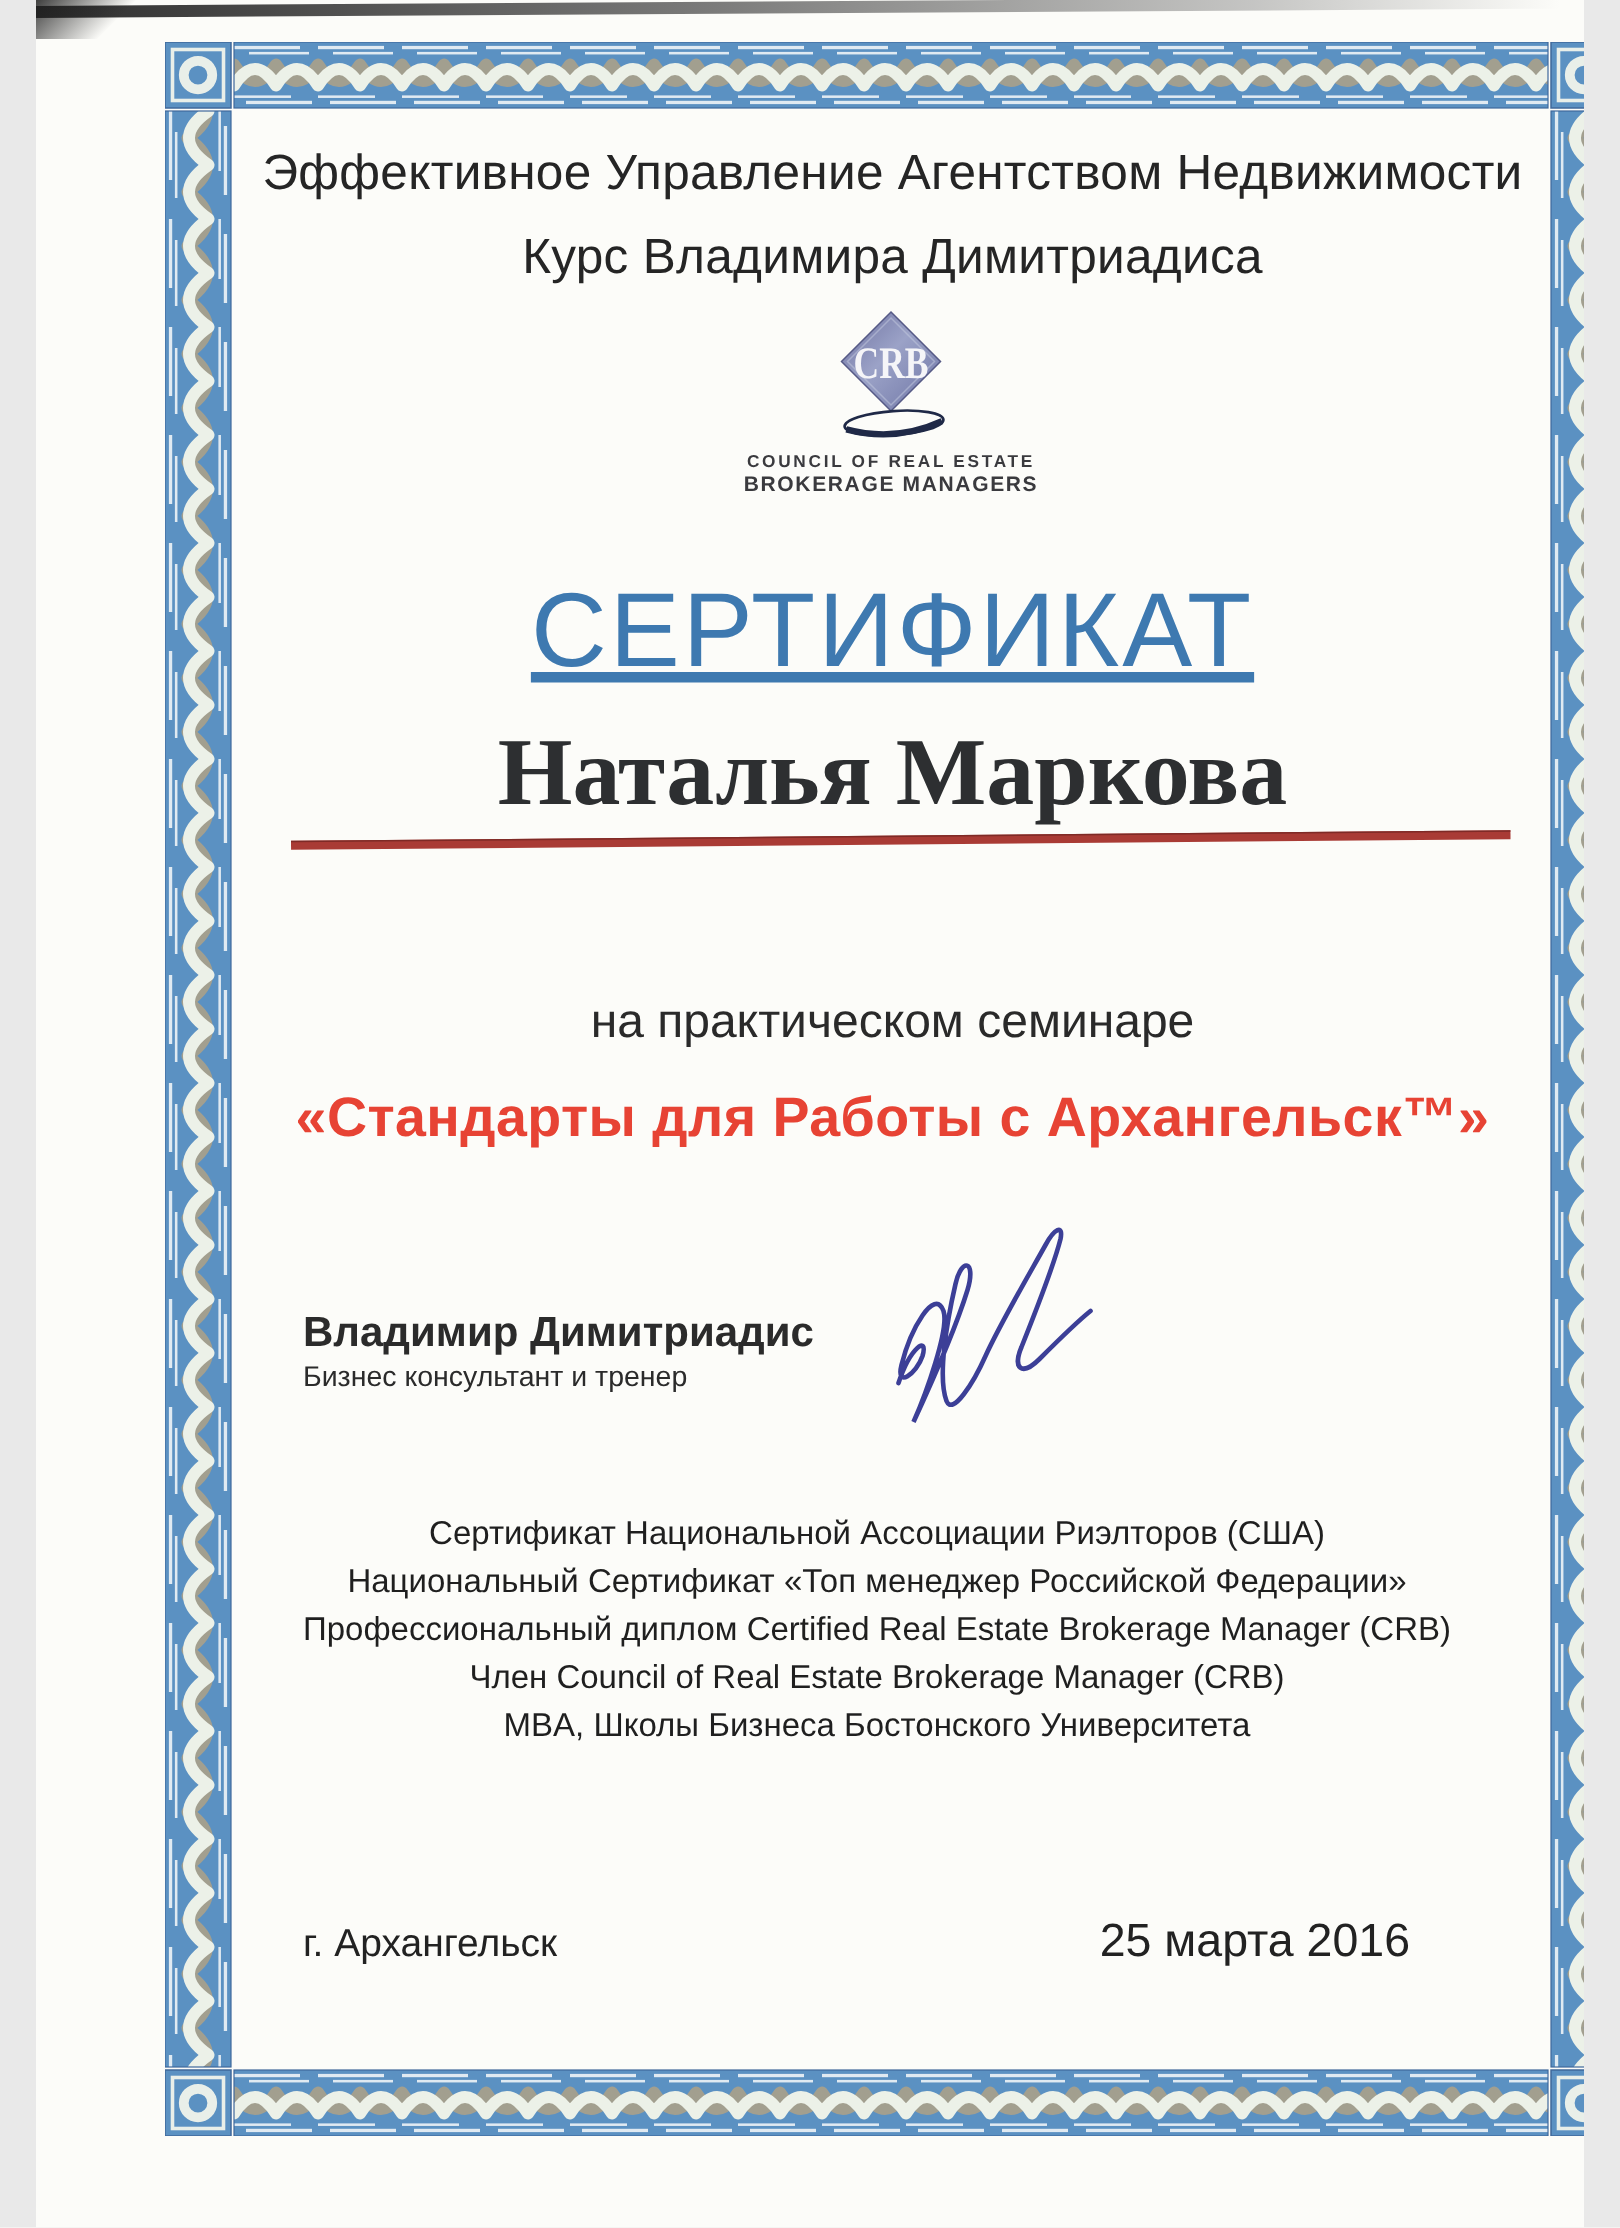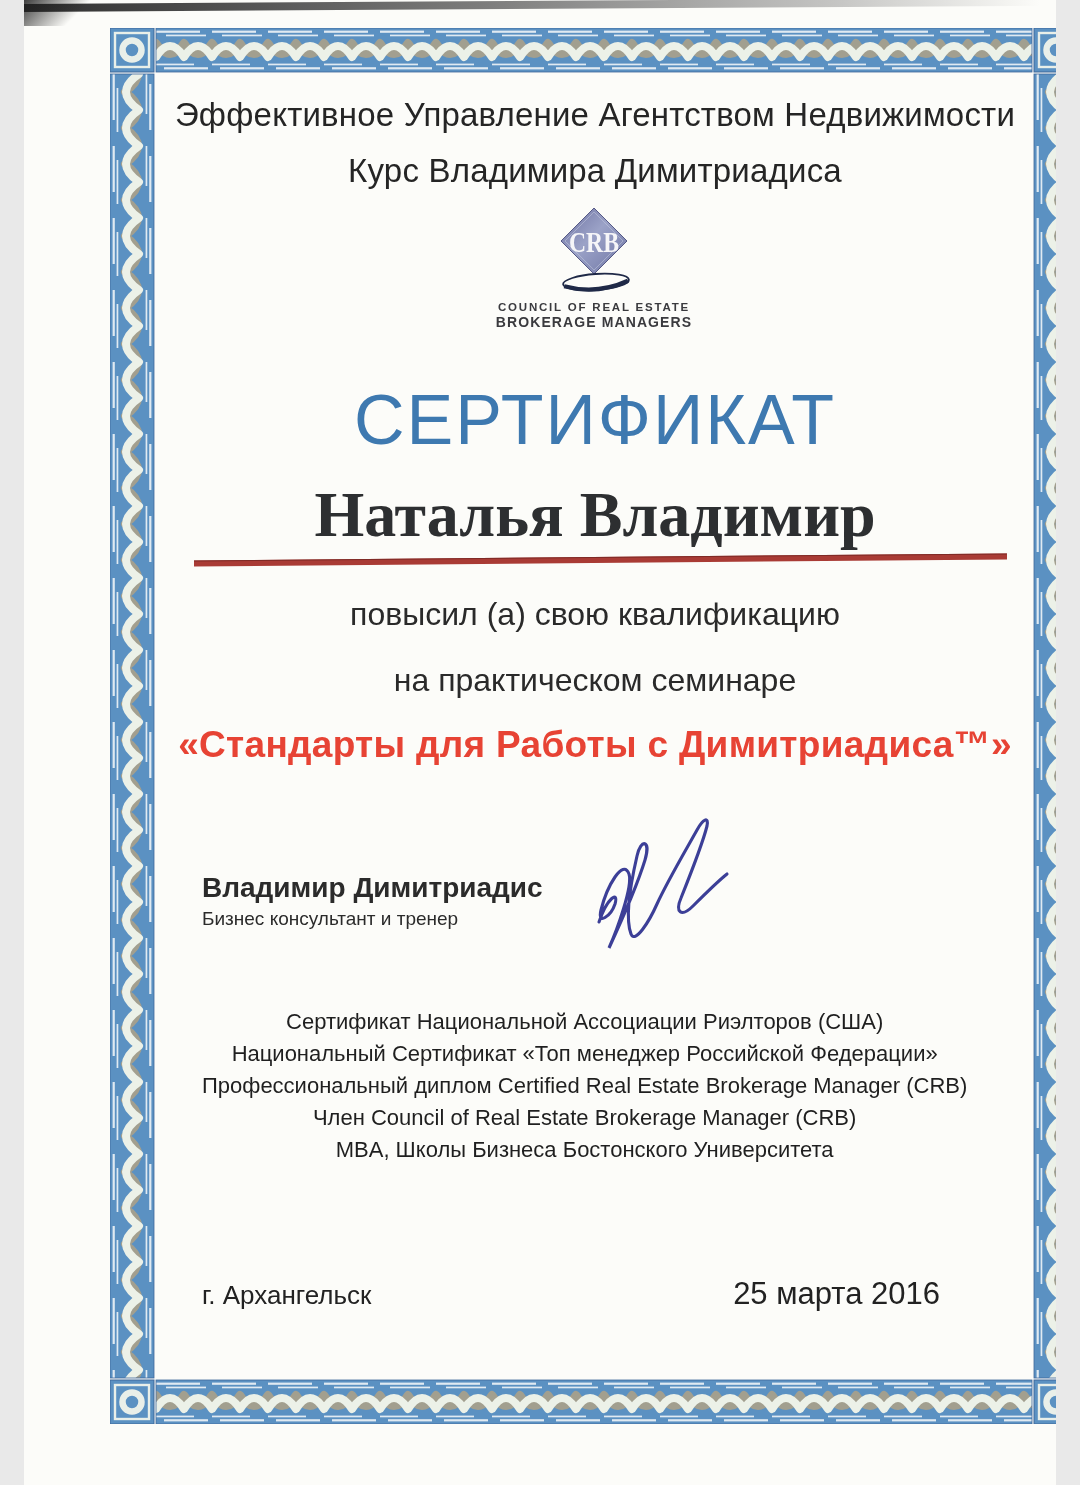--- a/index.html
+++ b/index.html
@@ -112,29 +112,28 @@
       <text x="110" y="46" text-anchor="middle" font-family="'Liberation Serif',serif" font-weight="bold" font-size="30" fill="#f5f5f8" textLength="50" lengthAdjust="spacingAndGlyphs">CRB</text>
       <g transform="rotate(-4 112 76)">
         <ellipse cx="112" cy="76" rx="33" ry="8" fill="none" stroke="#1f2947" stroke-width="1.8"></ellipse>
         <path d="M80,78 Q112,89 144,77" fill="none" stroke="#1f2947" stroke-width="4.2"></path>
       </g>
       <text x="110" y="105" text-anchor="middle" font-family="'Liberation Sans',sans-serif" font-weight="bold" font-size="11.5" letter-spacing="1.8" fill="#3a3a3e">COUNCIL OF REAL ESTATE</text>
       <text x="110" y="121" text-anchor="middle" font-family="'Liberation Sans',sans-serif" font-weight="bold" font-size="14" letter-spacing="1.1" fill="#3a3a3e">BROKERAGE MANAGERS</text>
     </svg>
   </div>
 
-  <div class="row cert-title" style="top:380px;">СЕРТИФИКАТ</div>
+  <div class="row cert-title" style="top:380px;text-decoration:underline;">СЕРТИФИКАТ</div>
 
-  <div class="row recipient" style="top:478px;">Наталья Владимир</div>
+  <div class="row recipient" style="top:478px;">Наталья Маркова</div>
   <div class="rule-red"></div>
 
-  <div class="row body-line" style="top:596px;">повысил (а) свою квалификацию</div>
   <div class="row body-line" style="top:662px;">на практическом семинаре</div>
 
-  <div class="row seminar" style="top:724px;">«Стандарты для Работы с Димитриадиса™»</div>
+  <div class="row seminar" style="top:724px;">«Стандарты для Работы с Архангельск™»</div>
 
   <svg class="signature" width="175" height="170" aria-hidden="true">
     <path d="M30,128 C38,104 50,96 46,110 C42,122 28,132 32,116 C38,92 54,64 60,80
              C64,92 48,136 40,154 C52,128 68,92 76,66 C82,46 72,44 68,62
              C62,88 56,124 62,140 C66,150 80,128 88,110 C98,88 118,54 128,36
              C134,25 140,22 138,32 C134,48 120,84 112,104 C106,118 112,124 124,112
              C134,102 148,88 158,80" fill="none" stroke="#3c3f97" stroke-width="3.1" stroke-linecap="round"></path>
   </svg>
 
   <div class="left-block signer-name" style="top:872px;">Владимир Димитриадис</div>

